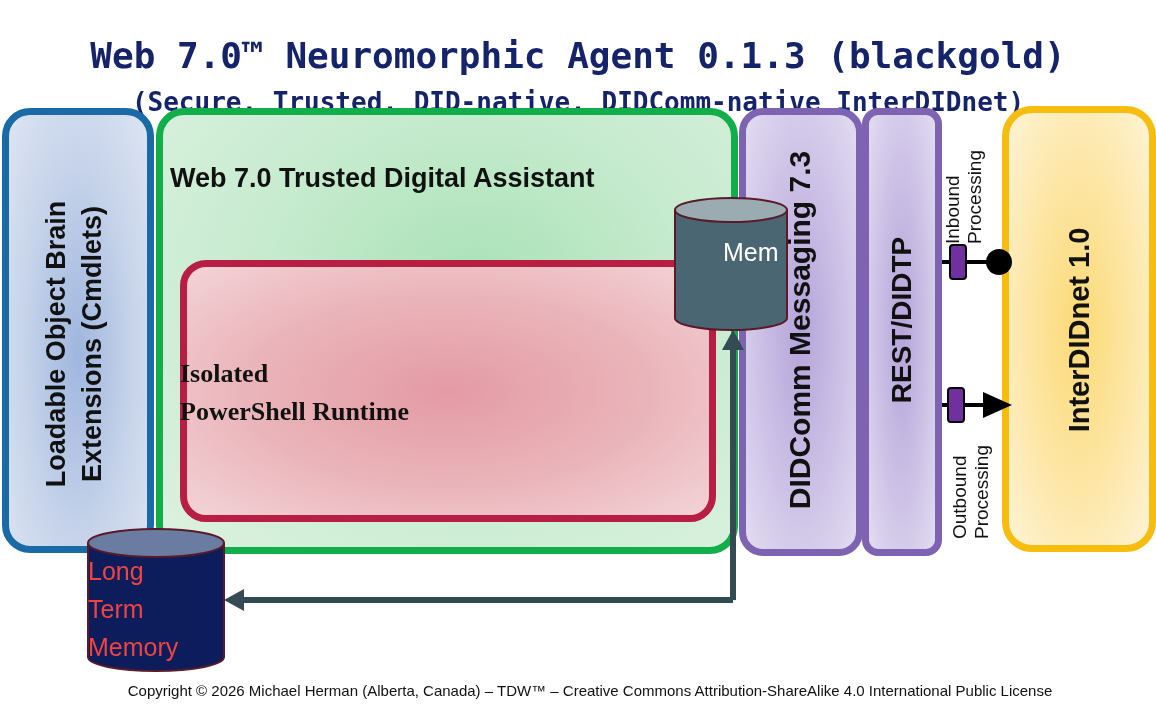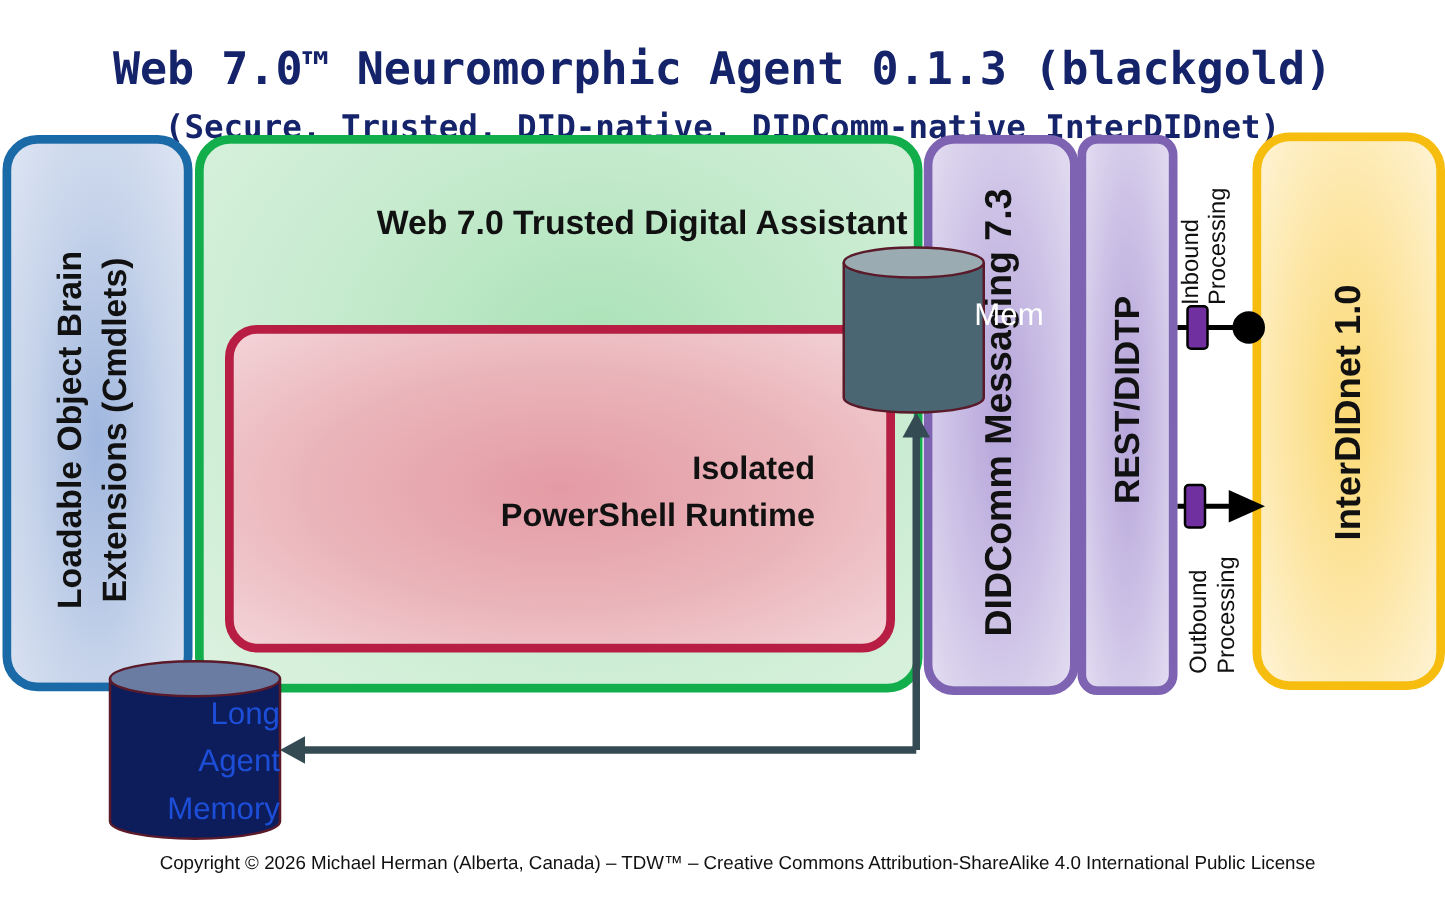--- a/index.html
+++ b/index.html
@@ -17,21 +17,21 @@
   #psr { left:180px; top:260px; width:536px; height:262px; border:7px solid #b81d43; border-radius:26px;
          background: radial-gradient(ellipse at 50% 50%, #e49aa4 0%, #eab5ba 55%, #f3d3d7 100%); }
   #didcomm { left:739px; top:108px; width:124px; height:448px; border:7px solid #7e63b2; border-radius:24px;
          background: radial-gradient(ellipse at 50% 50%, #b5a4da 0%, #cdc2e6 55%, #e2dcf1 100%); }
   #rest { left:862px; top:108px; width:80px; height:448px; border:7px solid #7e63b2; border-radius:16px;
          background: radial-gradient(ellipse at 50% 50%, #b5a4da 0%, #cdc2e6 55%, #e2dcf1 100%); }
   #inter { left:1002px; top:106px; width:154px; height:446px; border:7px solid #f6bd0e; border-radius:30px;
          background: radial-gradient(ellipse at 50% 50%, #fbd975 0%, #fde7a8 55%, #fef3d4 100%); }
   .vtext { position:absolute; transform:rotate(-90deg); transform-origin:center center; white-space:nowrap;
            text-align:center; font-weight:bold; color:#111; }
-  .htext { position:absolute; text-align:right; font-weight:bold; color:#111; }
+  .htext { position:absolute; text-align:left; font-weight:bold; color:#111; }
   .small-v { position:absolute; transform:rotate(-90deg); white-space:nowrap; color:#111; font-size:19px; line-height:22px; }
   .footer { position:absolute; left:0; top:682px; width:1156px; text-align:center; font-size:15px; color:#111;padding-left:12px; }
   svg.overlay { position:absolute; left:0; top:0; }
 </style>
 </head>
 <body>
 
 <div id="t1" class="title">Web 7.0™ Neuromorphic Agent 0.1.3 (blackgold)</div>
 <div id="t2" class="title">(Secure, Trusted, DID-native, DIDComm-native InterDIDnet)</div>
 
@@ -40,21 +40,21 @@
   <div>Loadable Object Brain</div>
   <div>Extensions (Cmdlets)</div>
 </div>
 
 <div id="tda" class="box"></div>
 <div class="htext" style="left:170px; top:160px; width:556px; font-size:27px; line-height:36px;">
   <div>Web 7.0 Trusted Digital Assistant</div>
 </div>
 
 <div id="psr" class="box"></div>
-<div class="htext" style="left:180px; top:355px; width:472px; font-size:26px; line-height:38px;">
+<div class="htext" style="left:180px; top:355px; width:472px; font-size:26px; line-height:38px;font-family:Liberation Serif, serif;">
   <div>Isolated</div>
   <div>PowerShell Runtime</div>
 </div>
 
 <div id="didcomm" class="box"></div>
 <div class="vtext" style="left:600px; top:310px; width:400px; height:40px; font-size:30px; line-height:40px;">DIDComm Messaging 7.3</div>
 
 <div id="rest" class="box"></div>
 <div class="vtext" style="left:752px; top:300px; width:300px; height:40px; font-size:28px; line-height:40px;">REST/DIDTP</div>
 
@@ -87,23 +87,23 @@
     <line x1="942" y1="405" x2="990" y2="405" stroke="#000" stroke-width="4"></line>
     <rect x="948" y="388" width="16" height="34" rx="3" fill="#7030a0" stroke="#000" stroke-width="2"></rect>
     <polygon points="983,392 1012,405 983,418" fill="#000"></polygon>
   </g>
 </svg>
 
 <div class="htext" style="left:675px; top:234px; width:112px; font-size:25px; line-height:37px; font-weight:normal; color:#ffffff;margin-left:48px;">
   <div>Mem</div>
 </div>
 
-<div class="htext" style="left:88px; top:552px; width:136px; font-size:25px; line-height:38px; font-weight:normal; color:#1d4ed8;">
+<div class="htext" style="left:88px; top:552px; width:136px; font-size:25px; line-height:38px; font-weight:normal; color:#ef4444;">
   <div>Long</div>
-  <div>Agent</div>
+  <div>Term</div>
   <div>Memory</div>
 </div>
 
 <div class="small-v" style="left:918px; top:172px; width:96px; height:48px;">
   <div>Inbound</div>
   <div>Processing</div>
 </div>
 <div class="small-v" style="left:918px; top:460px; width:110px; height:48px;">
   <div>Outbound</div>
   <div>Processing</div>

